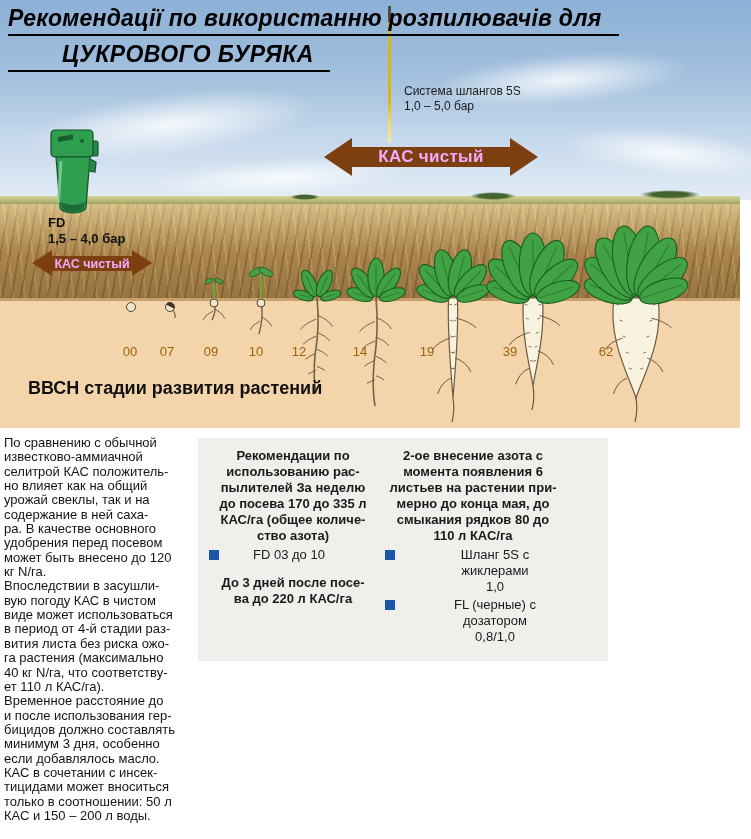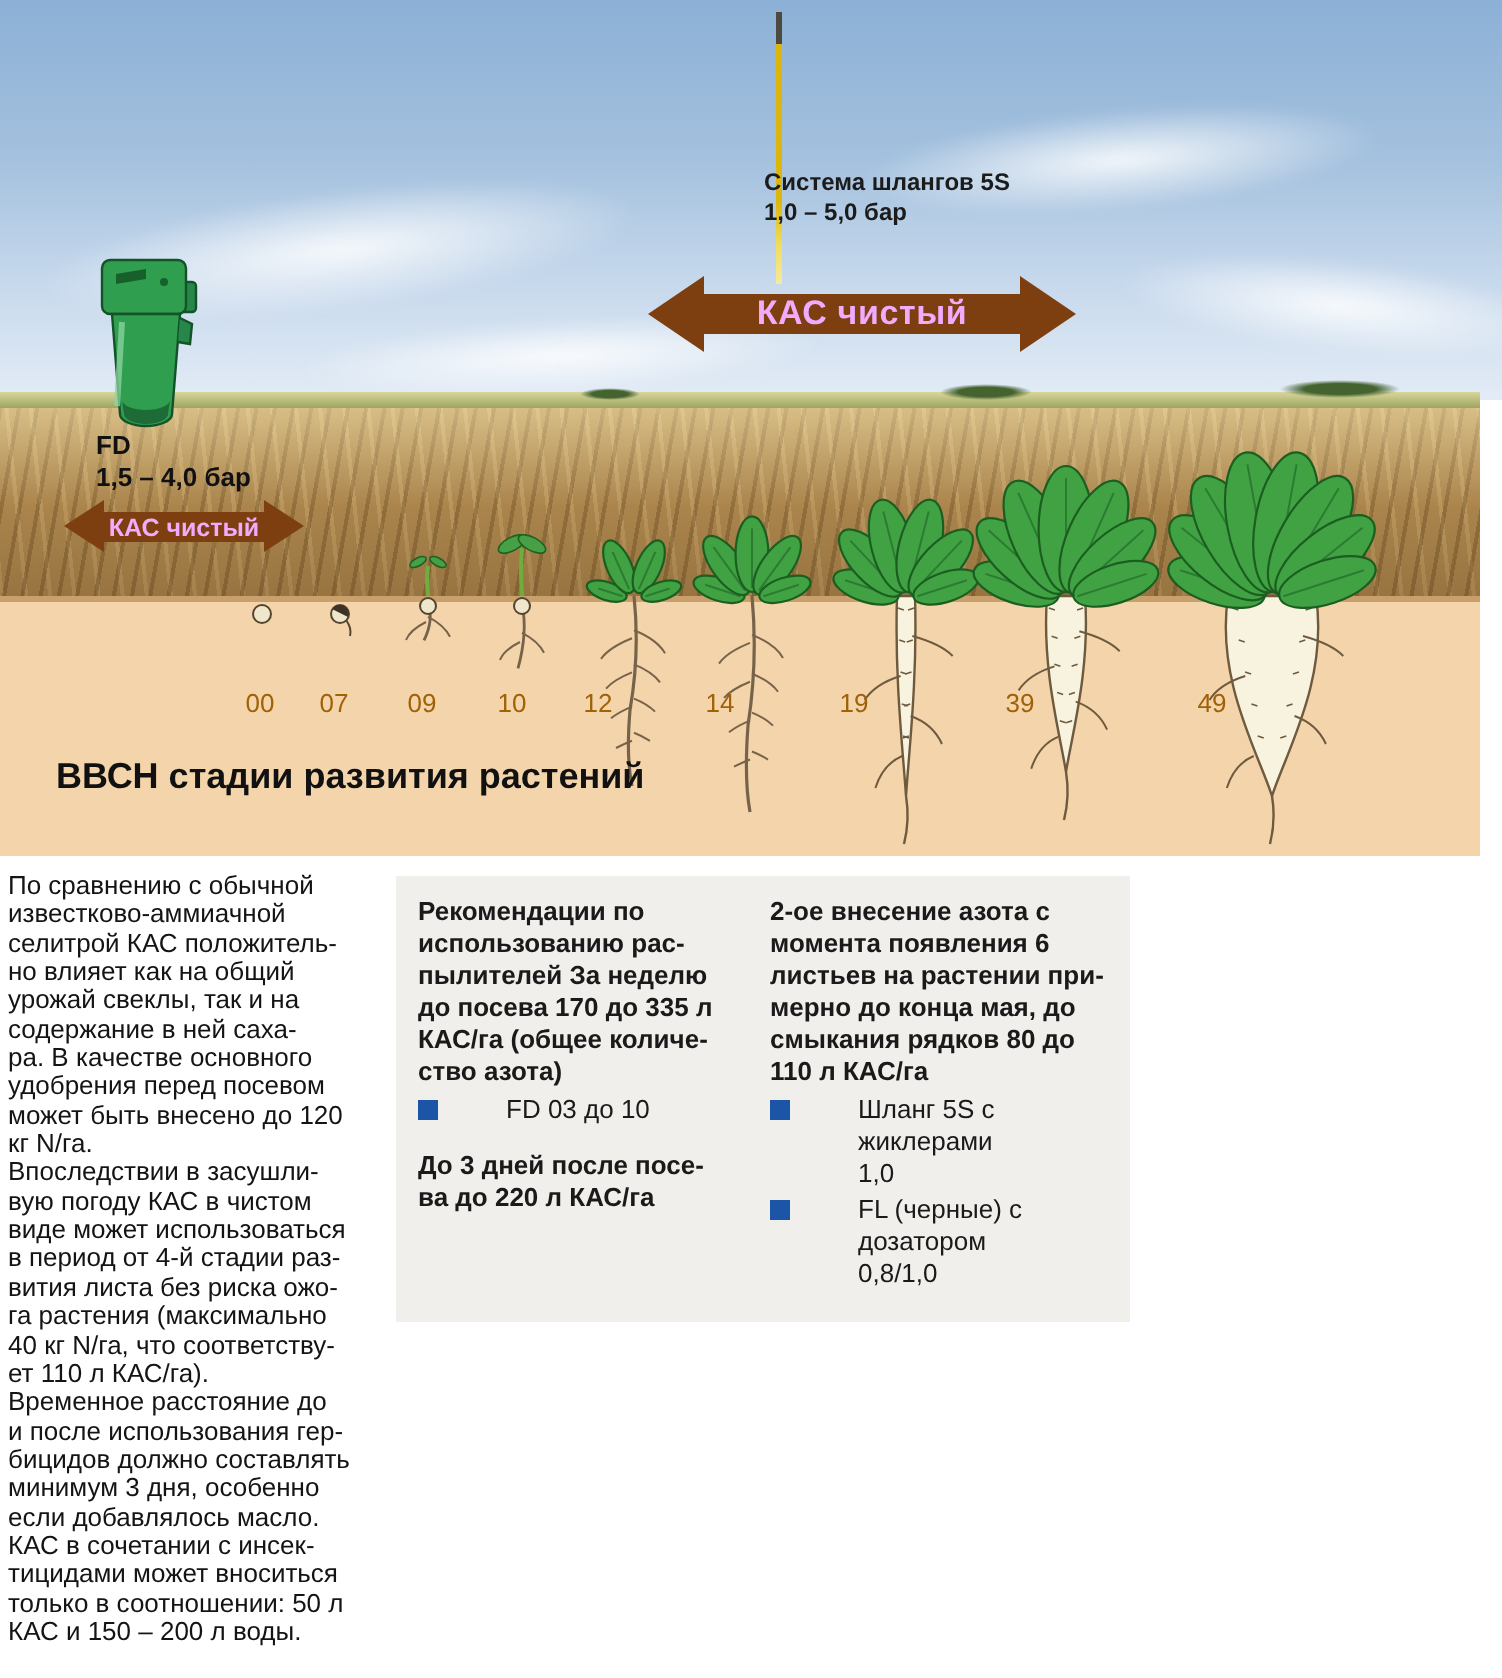--- a/index.html
+++ b/index.html
@@ -28,21 +28,21 @@
 
   
   .title{position:absolute;left:8px;top:5px;z-index:5;}
   .t1{display:inline-block;font-size:23px;font-weight:bold;font-style:italic;color:#000;
       border-bottom:2.5px solid #000;padding:0 18px 2px 0;letter-spacing:.2px;}
   .t2{display:inline-block;font-size:23px;font-weight:bold;font-style:italic;color:#000;
       border-bottom:2.5px solid #000;padding:5px 16px 2px 54px;letter-spacing:.4px;}
 
   .yellow-line{position:absolute;left:388px;top:6px;width:3px;height:136px;z-index:4;
       background:linear-gradient(180deg,#4c4a40 0 16px,#dcb60c 16px 70%,#efdc5e 85%,#f4ea9a);}
-  .hose-label{position:absolute;left:382px;top:84px;font-size:12px;font-weight:bold;
+  .hose-label{position:absolute;left:404px;top:84px;font-size:12px;font-weight:normal;
       line-height:15px;color:#1b1b1b;white-space:pre-line;z-index:5;}
 
   .arrow{position:absolute;background:var(--arrow-brown,#7e3f10);color:#f0abfc;font-weight:bold;
       display:flex;align-items:center;justify-content:center;white-space:nowrap;z-index:5;}
   .arrow::before,.arrow::after{content:"";position:absolute;width:0;height:0;border-style:solid;}
   .arrow-top{left:352px;top:147px;width:158px;height:20px;font-size:17px;letter-spacing:.3px;}
   .arrow-top::before{left:-28px;top:-9px;border-width:19px 28px 19px 0;
       border-color:transparent var(--arrow-brown,#7e3f10) transparent transparent;}
   .arrow-top::after{right:-28px;top:-9px;border-width:19px 0 19px 28px;
       border-color:transparent transparent transparent var(--arrow-brown,#7e3f10);}
@@ -55,22 +55,22 @@
   .nozzle{position:absolute;left:44px;top:128px;z-index:4;}
   .fd-label{position:absolute;left:48px;top:215px;font-size:13px;font-weight:bold;
       line-height:16px;color:#111;white-space:pre-line;z-index:5;}
 
   .stage{position:absolute;top:344px;width:30px;text-align:center;font-size:13px;color:#a16207;z-index:5;}
   .bbch-caption{position:absolute;left:28px;top:378px;font-size:18px;font-weight:bold;color:#111;z-index:5;}
 
   
   .left-col{position:absolute;left:4px;top:436px;width:196px;font-size:13px;
       line-height:14.35px;white-space:pre-line;color:#141414;}
-  .info-box{position:absolute;left:198px;top:438px;width:367px;height:223px;
-      background:var(--box-gray,#f0efec);}
+  .info-box{position:absolute;left:198px;top:438px;width:410px;height:223px;
+      background:var(--box-gray,#f0efec);text-align:center;}
   .info-col{position:absolute;top:10px;font-size:13px;line-height:16px;color:#1a1a1a;}
   .c1{left:11px;width:168px;}
   .c2{left:187px;width:176px;}
   .h{font-weight:bold;white-space:pre-line;margin-bottom:3px;}
   .gap{margin-top:12px;}
   .bullet{display:flex;align-items:flex-start;margin-top:2px;gap:28px;}
   .sq{flex:0 0 auto;width:10px;height:10px;background:var(--bullet-blue,#1b55a5);
       margin:3px 6px 0 0;}
   .btxt{white-space:pre-line;}
 </style>
@@ -309,20 +309,24 @@
             <ellipse cx="0" cy="-33.93939396843862" rx="13.01712781236462" ry="29.939393968438623" fill="#41a244" stroke="#1b5e20" stroke-width="1.1"></ellipse>
             <line x1="0" y1="-6" x2="0" y2="-57.878787936877245" stroke="#2b7c31" stroke-width="1"></line>
           </g>
           <g transform="translate(636,300) rotate(72)">
             <ellipse cx="0" cy="-29.127960013936693" rx="10.925200006059432" ry="25.127960013936693" fill="#41a244" stroke="#1b5e20" stroke-width="1.1"></ellipse>
             <line x1="0" y1="-6" x2="0" y2="-48.25592002787339" stroke="#2b7c31" stroke-width="1"></line>
           </g>
         </g>
       </svg>
 
+    <div class="title">
+      <div class="t1">Рекомендації по використанню розпилювачів для</div><br>
+      <div class="t2">ЦУКРОВОГО БУРЯКА</div>
+    </div>
 
     <div class="yellow-line"></div>
     <div class="hose-label">Система шлангов 5S
 1,0 – 5,0 бар</div>
 
     <div class="arrow arrow-top">
       <span>КАС чистый</span>
     </div>
 
     <svg class="nozzle" width="60" height="92" viewBox="0 0 60 92">
@@ -346,21 +350,21 @@
 
     <div id="stage-labels">
         <div class="stage" style="left: 115px;">00</div>
         <div class="stage" style="left: 152px;">07</div>
         <div class="stage" style="left: 196px;">09</div>
         <div class="stage" style="left: 241px;">10</div>
         <div class="stage" style="left: 284px;">12</div>
         <div class="stage" style="left: 345px;">14</div>
         <div class="stage" style="left: 412px;">19</div>
         <div class="stage" style="left: 495px;">39</div>
-        <div class="stage" style="left: 591px;">49</div>
+        <div class="stage" style="left: 591px;">62</div>
       </div>
     <div class="bbch-caption">ВВСН стадии развития растений</div>
   </div>
 
   <div class="left-col">По сравнению с обычной
 известково-аммиачной
 селитрой КАС положитель-
 но влияет как на общий
 урожай свеклы, так и на
 содержание в ней саха-

